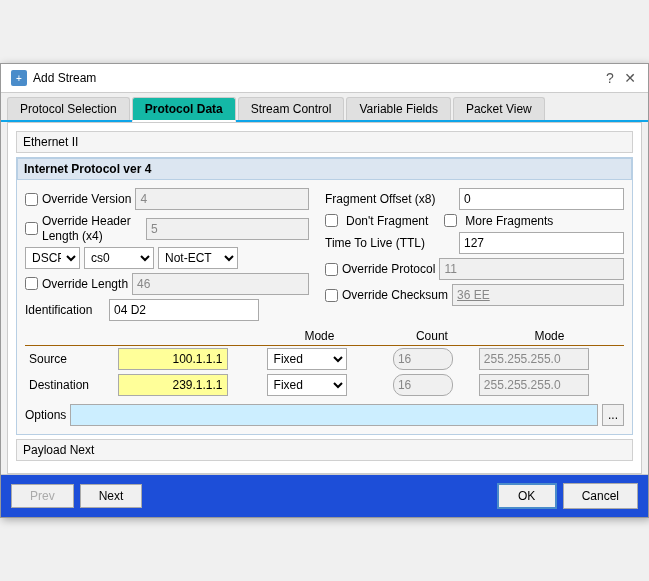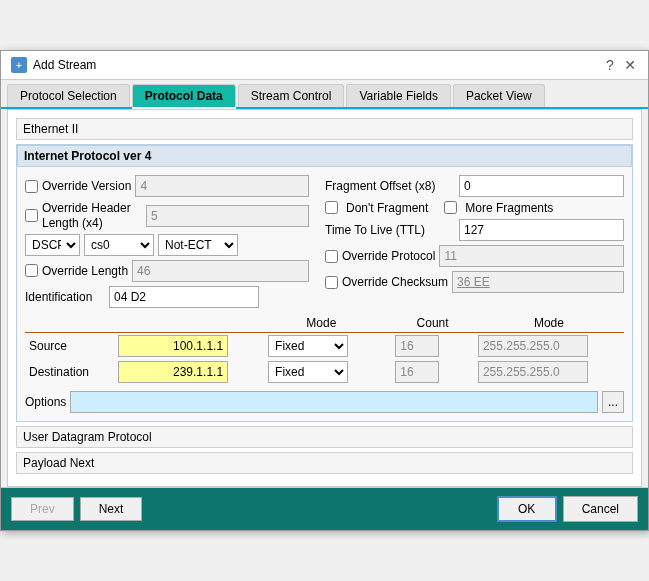--- a/index.html
+++ b/index.html
@@ -243,21 +243,22 @@
       white-space: nowrap;
       padding-right: 6px;
       width: 70px;
     }
     .ip-input {
       width: 110px;
       background: #ffff99 !important;
       text-align: right;
     }
     .count-input {
-      width: 44px;
+      width: 60px;
+      border-radius: 10px;
     }
     .mask-input {
       width: 110px;
     }
 
     .options-row {
       display: flex;
       align-items: center;
       gap: 4px;
       margin-top: 4px;
@@ -279,21 +280,21 @@
     .bottom-sections {
       margin-top: 4px;
     }
 
     .footer {
       display: flex;
       justify-content: space-between;
       align-items: center;
       padding: 8px 10px;
       border-top: 1px solid #ccc;
-      background: #0f766e;
+      background: #1d4ed8;
     }
     .footer-left { display: flex; gap: 6px; }
     .footer-right { display: flex; gap: 6px; }
 
     .btn {
       padding: 4px 18px;
       font-size: 12px;
       border: 1px solid #aaa;
       background: #f0f0f0;
       cursor: pointer;
@@ -464,21 +465,20 @@
 
       <div class="options-row">
         <label>Options</label>
         <input type="text" style="flex: 1 1 0%; background: rgb(204, 238, 255);">
         <button class="options-btn">...</button>
       </div>
 
     </div>
 
     <div class="bottom-sections">
-      <div class="section-sub-header">User Datagram Protocol</div>
       <div class="section-sub-header">Payload Next</div>
     </div>
 
   </div>
 
   <div class="footer">
     <div class="footer-left">
       <button class="btn" disabled="">Prev</button>
       <button class="btn">Next</button>
     </div>

